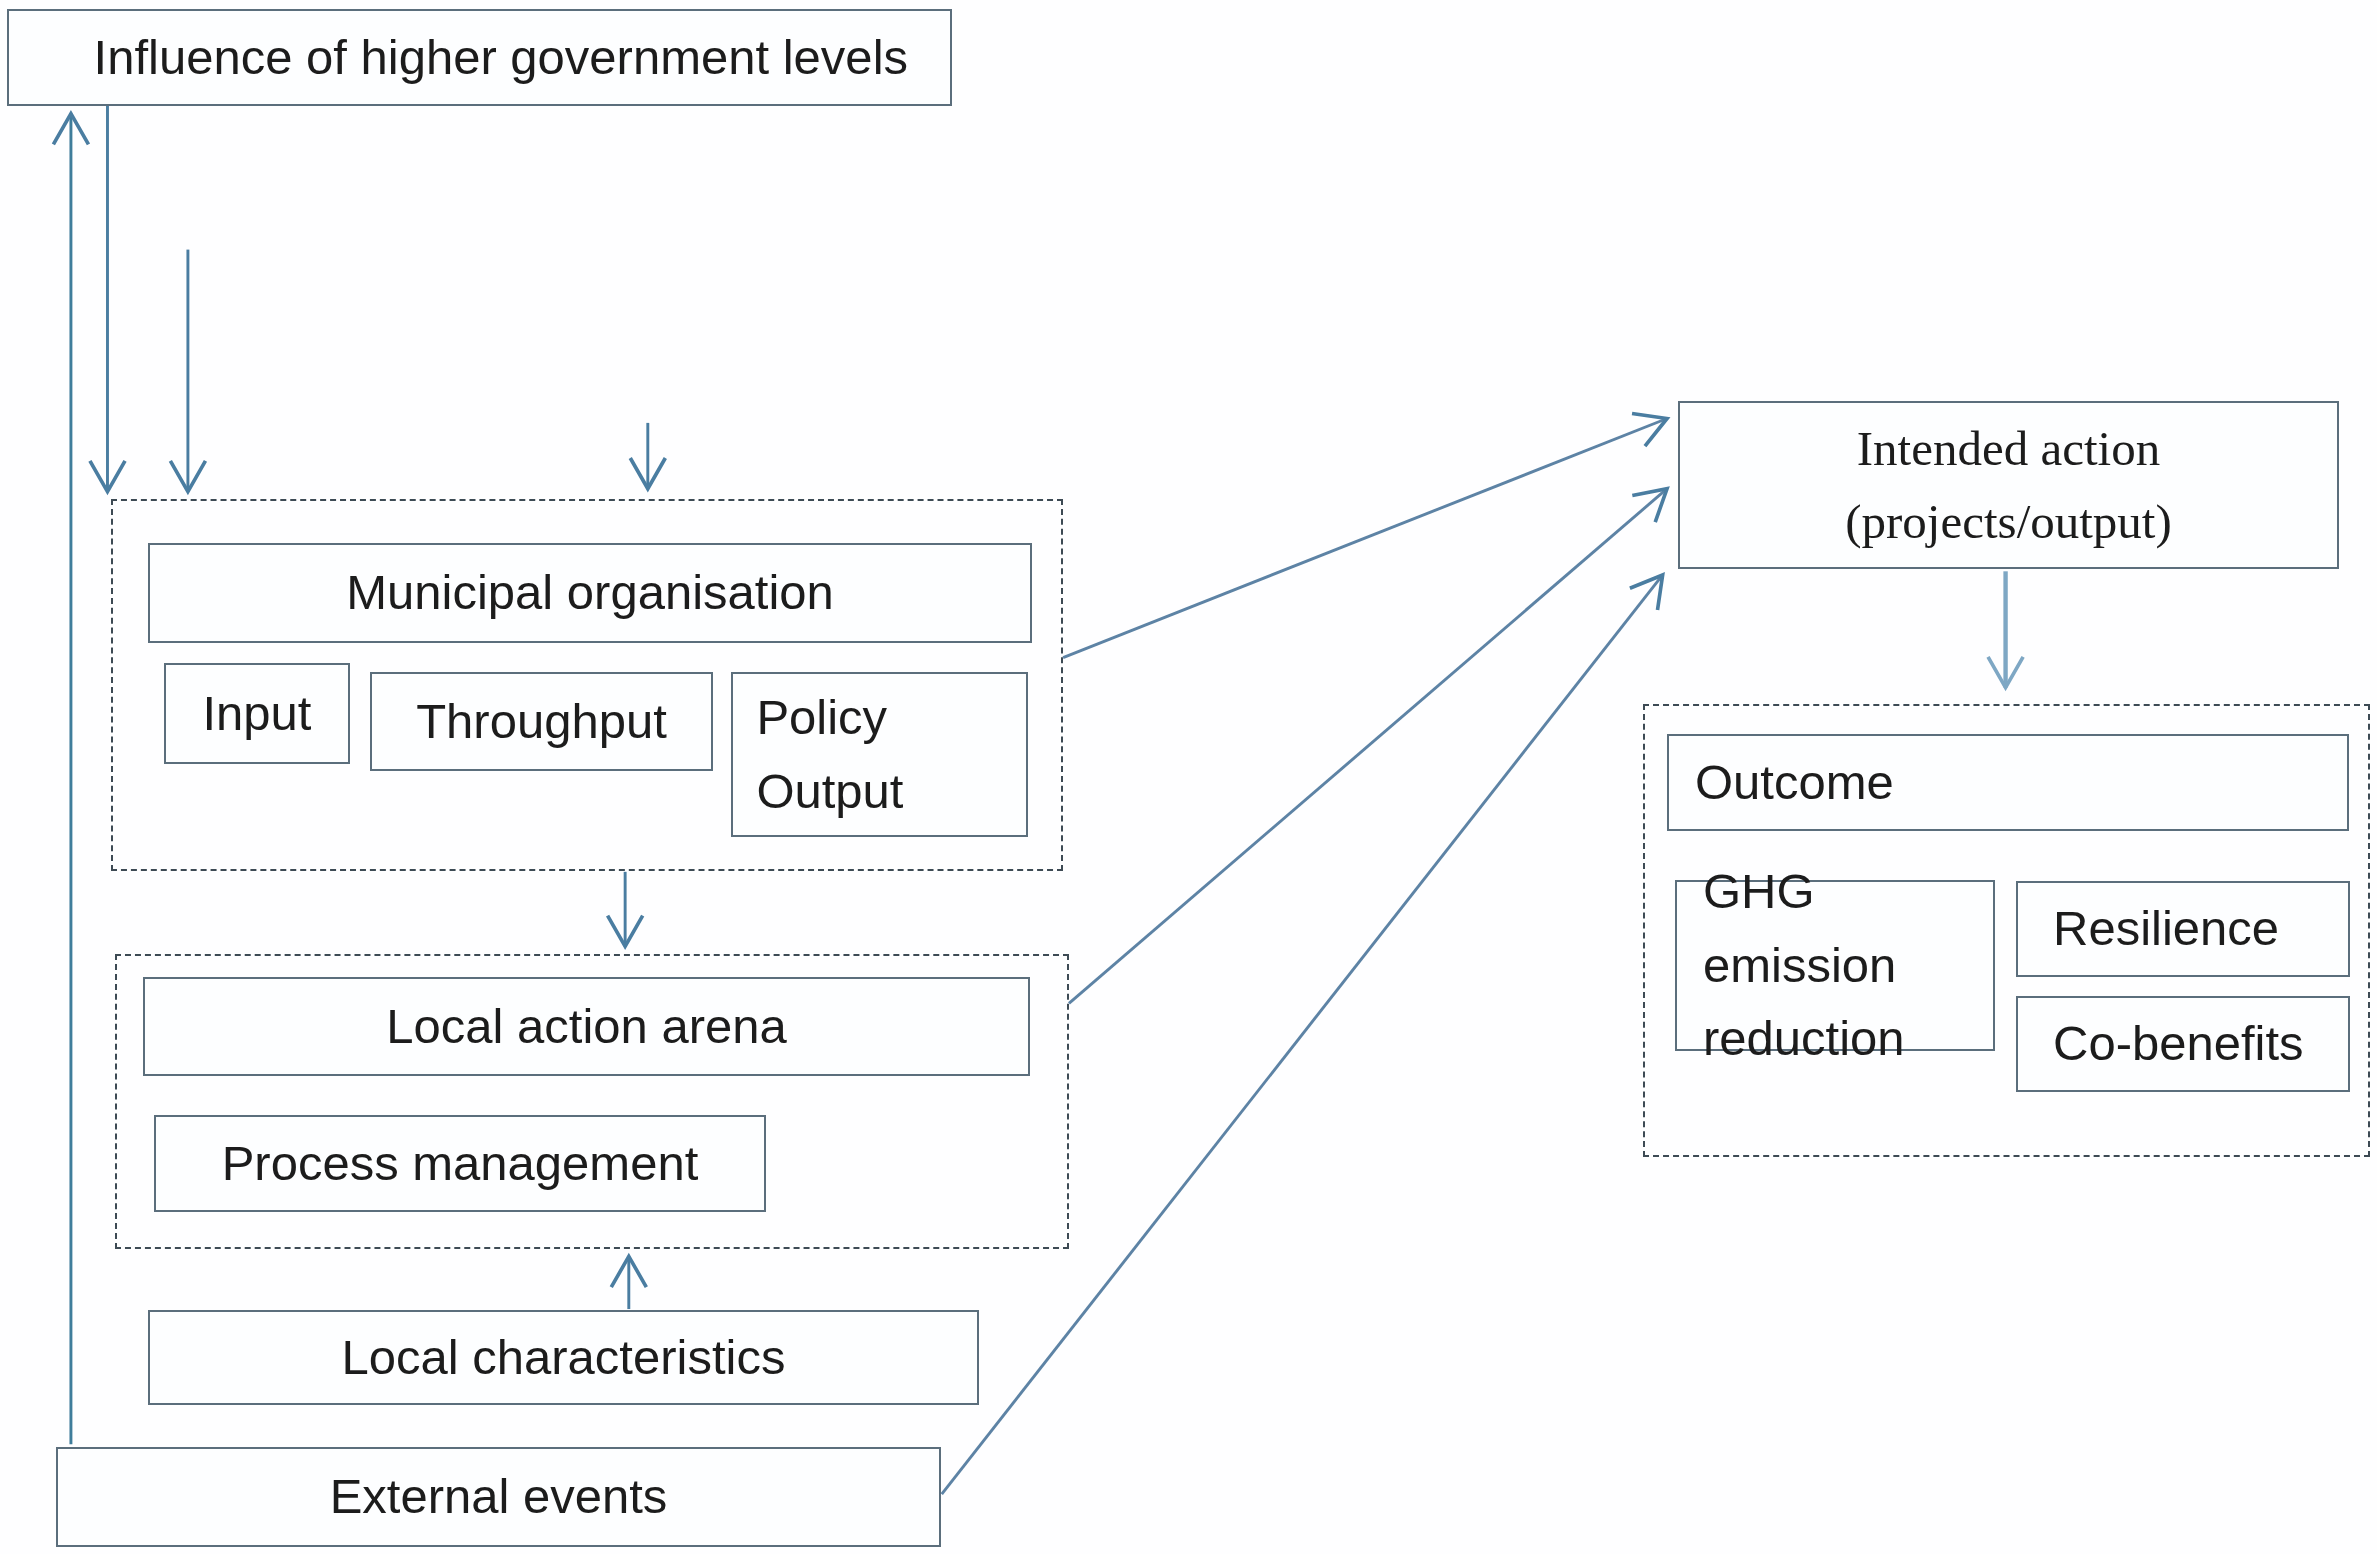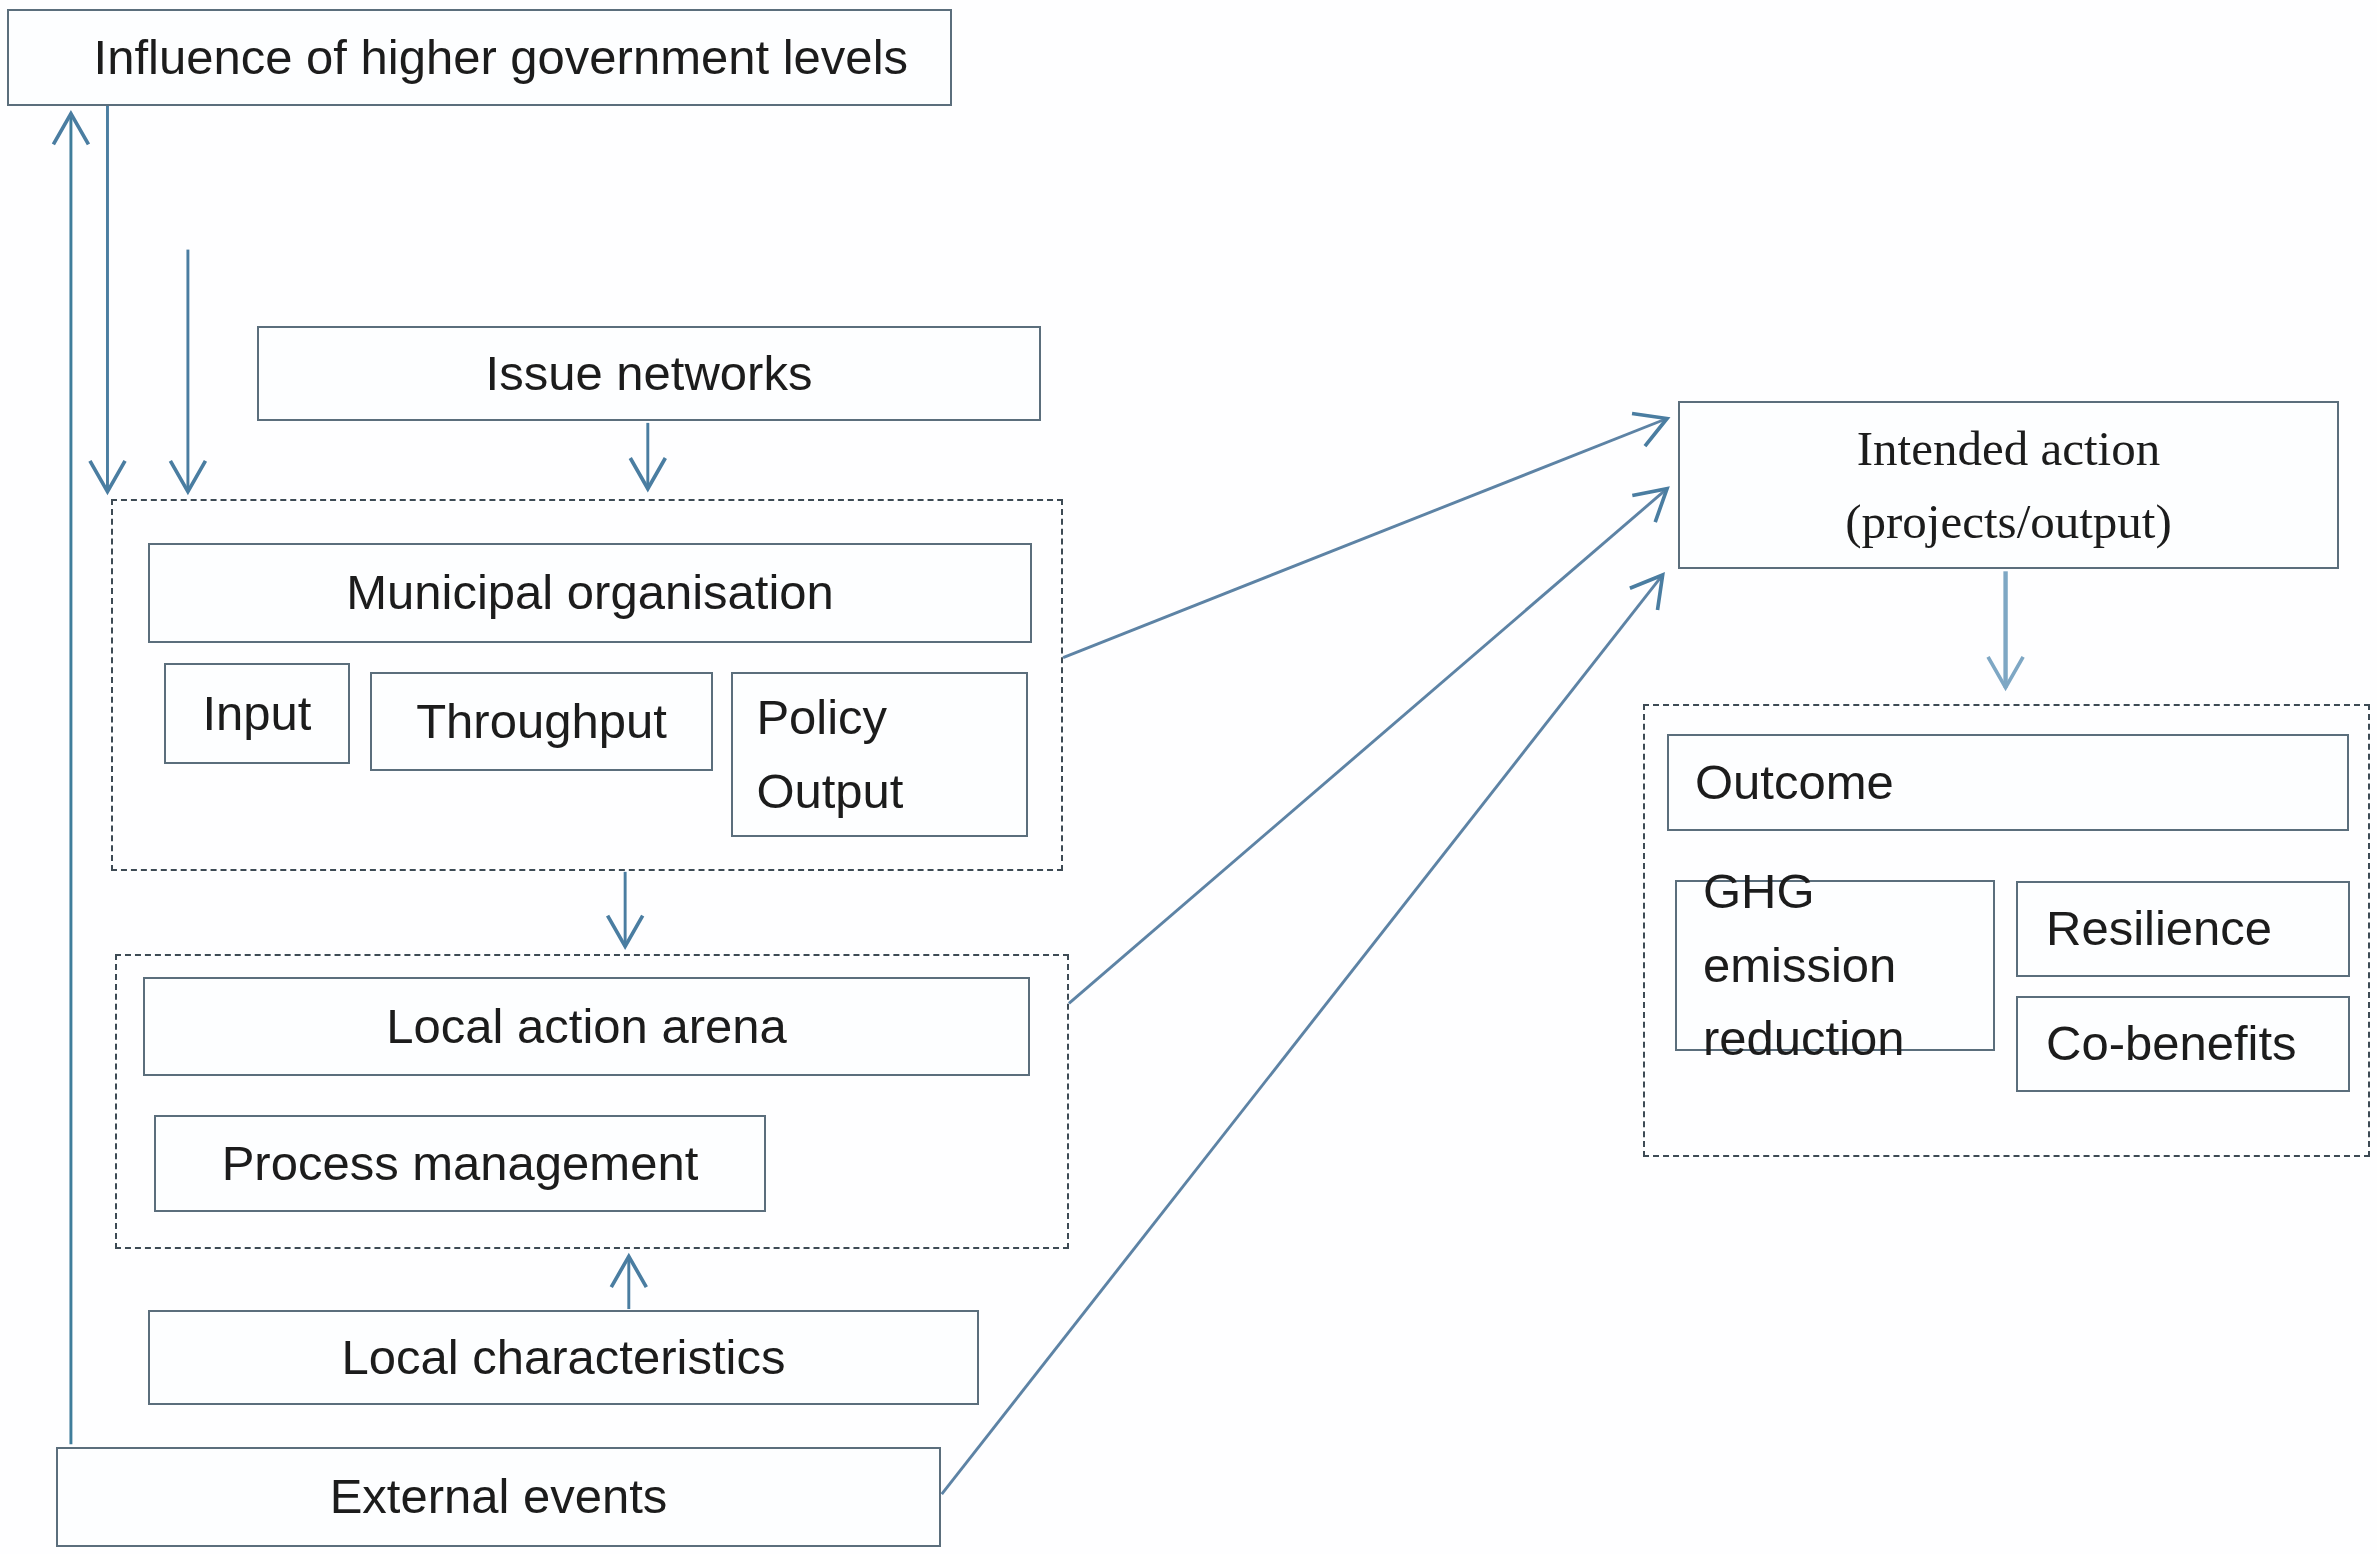--- a/index.html
+++ b/index.html
@@ -27,21 +27,21 @@
     position:absolute;
     border:2.9px dashed #3d4a54;
     background:transparent;
     box-sizing:border-box;
   }
   .center{justify-content:center;text-align:center;}
   .pad58{padding-left:42px;}
   .pad38{padding-left:28px;}
   .pad32{padding-left:23.4px;}
   .pad36{padding-left:26px;}
-  .pad48{padding-left:28px;}
+  .pad48{padding-left:35px;}
 </style>
 </head>
 <body>
 
 <div id="canvas">
 
   <svg id="arrow-layer" viewBox="0 0 3251 2126" xmlns="http://www.w3.org/2000/svg">
     <defs>
       <marker id="head-blue" markerUnits="userSpaceOnUse" markerWidth="110" markerHeight="70" refX="0" refY="0" orient="auto" overflow="visible">
         <path d="M -42 -24 L 0 0 L -42 24" fill="none" stroke="#4a7da1" stroke-width="5"></path>
@@ -64,23 +64,20 @@
 
   <div class="dashed" style="left:111px;top:499px;width:952px;height:372px;"></div>
   <div class="dashed" style="left:115px;top:954px;width:954px;height:295px;"></div>
   <div class="dashed" style="left:1643px;top:704px;width:727px;height:453px;"></div>
 
   <div class="box pad58" style="left:7.3px;top:9px;width:945px;height:97px;justify-content:center;">
     <span>Influence of higher government levels</span>
   </div>
 
 
-  <div class="box center" style="left:257px;top:326px;width:784px;height:95px;">
-    <span>Issue networks</span>
-  </div>
 
   <div class="box center" style="left:148px;top:543px;width:884px;height:100px;">
     <span>Municipal organisation</span>
   </div>
 
   <div class="box center" style="left:164px;top:663px;width:186px;height:101px;">
     <span>Input</span>
   </div>
 
   <div class="box center" style="left:370px;top:672px;width:343px;height:99px;">

